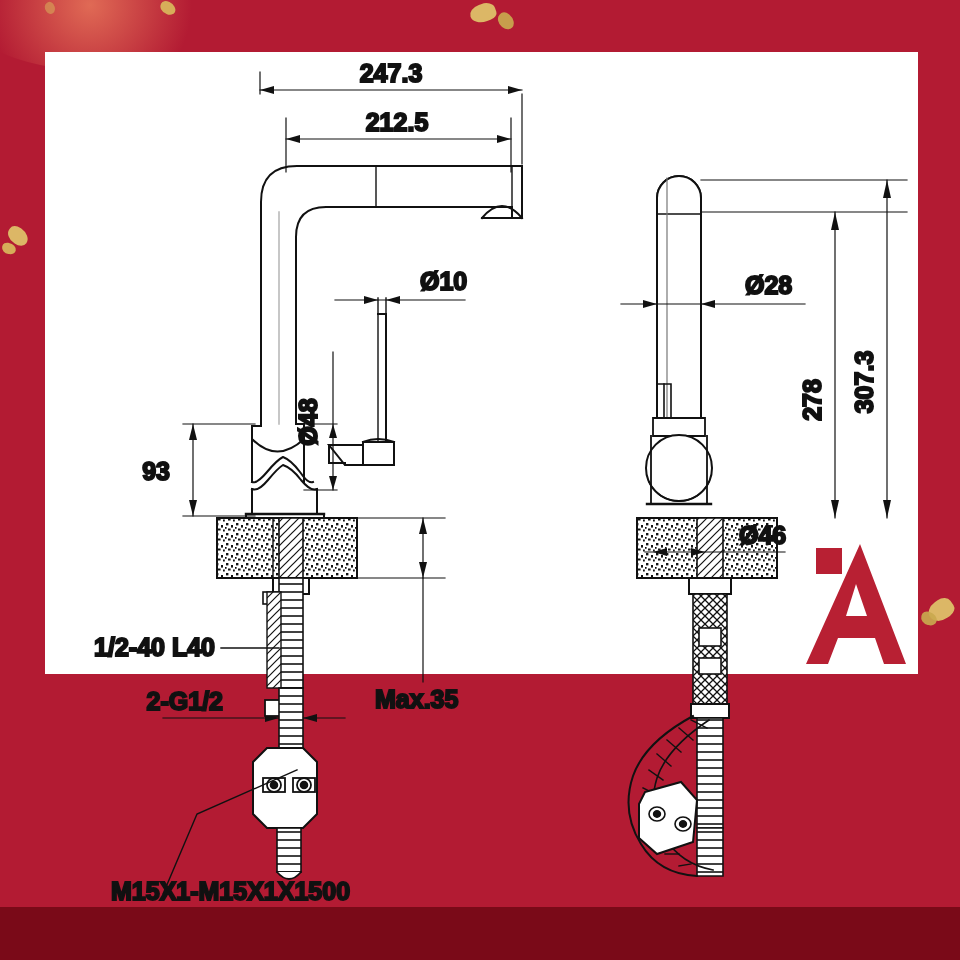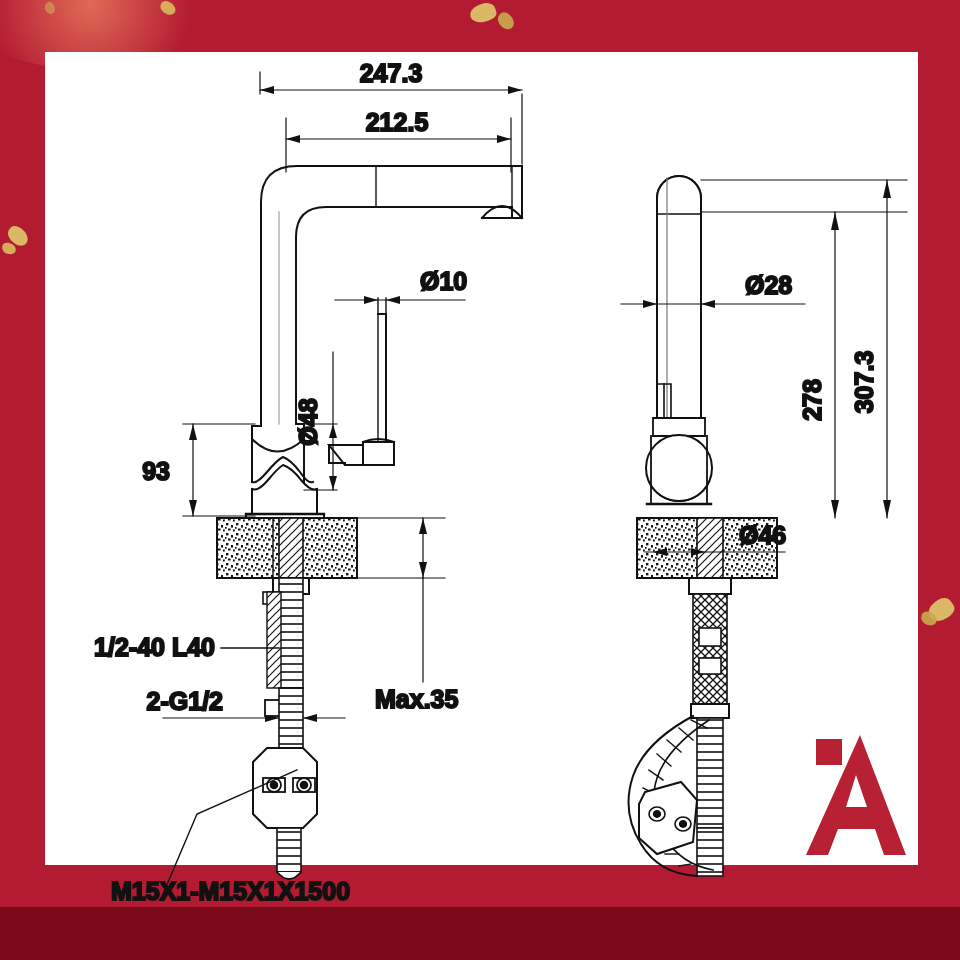--- a/index.html
+++ b/index.html
@@ -2,21 +2,21 @@
 <html><head>
 <meta charset="utf-8">
 <style>
   html,body{margin:0;padding:0;background:#ffffff;}
   body{width:960px;height:960px;overflow:hidden;font-family:"Liberation Sans",sans-serif;}
   #page{position:relative;width:960px;height:960px;background:#B31B33;overflow:hidden;}
   .fleck{position:absolute;background:#D9B95C;border-radius:40% 60% 45% 55%;opacity:.92;}
   .fleck.b{background:#E0C46A;}
   .fleck.c{background:#C9A84E;}
   .glow{position:absolute;border-radius:50%;background:radial-gradient(circle,#E06A55 0%,rgba(179,27,51,0) 70%);}
-  #sheet{position:absolute;left:45px;top:52px;width:873px;height:813px;background:#ffffff;}
+  #sheet{position:absolute;left:45px;top:52px;width:873px;height:622px;background:#ffffff;}
   #bottomband{position:absolute;left:0;top:907px;width:960px;height:53px;background:#7A0A18;}
   #leftband{position:absolute;left:0;top:907px;width:45px;height:53px;background:#7A0A18;}
   svg{display:block;}
   .dimtxt{font-family:"Liberation Sans",sans-serif;font-weight:bold;fill:#111;}
   #logo{position:absolute;right:0;bottom:0;width:120px;height:140px;}
 </style>
 </head>
 <body>
 
 <div id="page">

